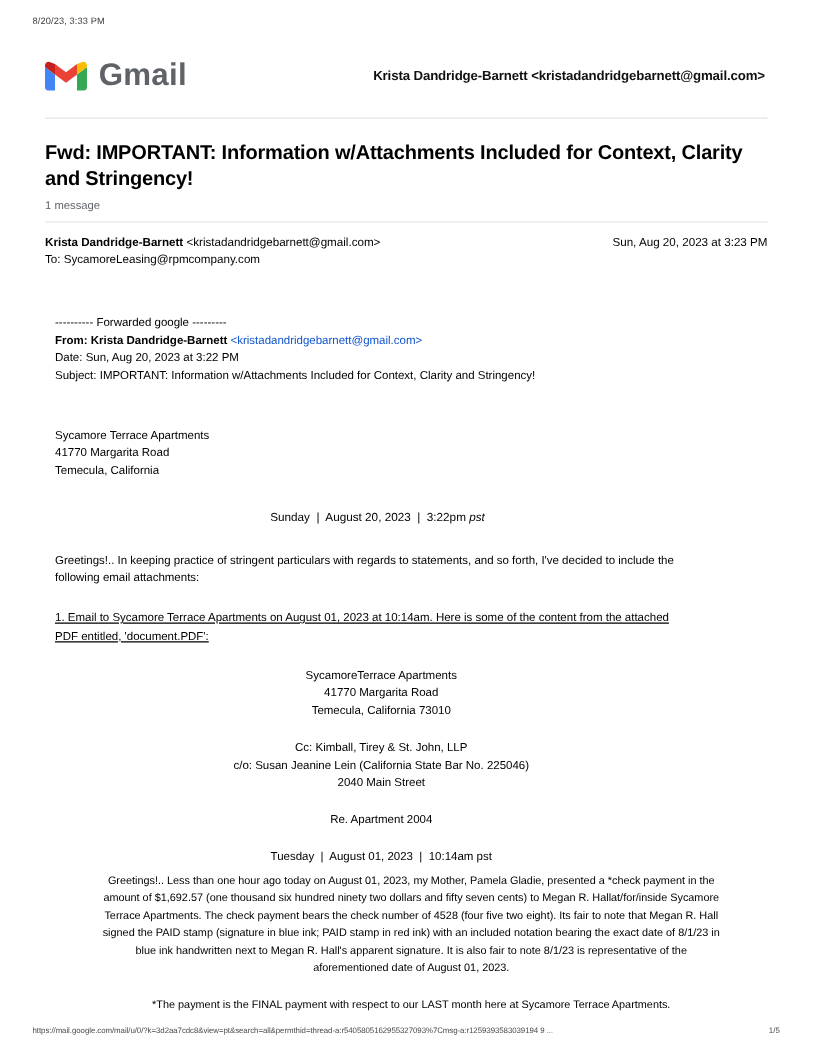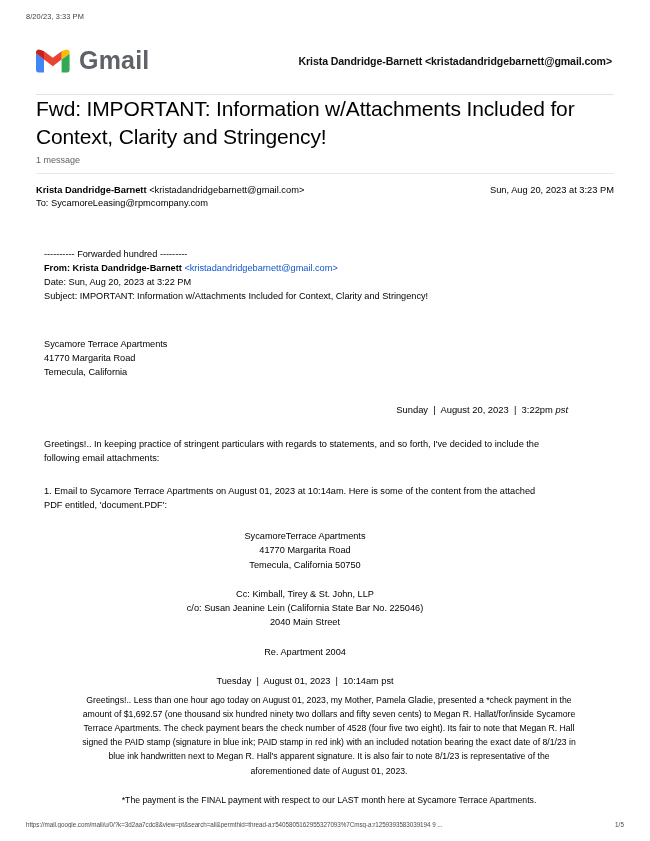--- a/index.html
+++ b/index.html
@@ -89,24 +89,25 @@
   }
 
   .rule {
     border: 0;
     border-top: 1px solid #e3e3e3;
     margin: 10px 0 0 0;
   }
 
   
   .subject {
-    font-size: 21px;
-    font-weight: normal;
+    font-size: 16px;
+    font-weight: bold;
     line-height: 1.33;
     letter-spacing: -0.15px;
+    margin-top: 17px;
     color: #000;
   }
   .msgcount {
     font-size: 9px;
     color: #5f6368;
     margin-top: 4px;
     letter-spacing: 0px;
   }
 
   .rule2 {
@@ -146,34 +147,34 @@
   
   .addr {
     margin-top: 34px;
     font-size: 9.2px;
     line-height: 1.52;
     padding-left: 8px;
   }
 
   .datecenter {
     margin-top: 24px;
-    text-align: right;
+    text-align: center;
     font-size: 9.4px;
     padding-right: 46px;
   }
   .datecenter .it { font-style: italic; }
 
   .para {
     margin-top: 22px;
     font-size: 9.2px;
     line-height: 1.55;
     padding-left: 8px;
     padding-right: 58px;
   }
-  .para.tight { margin-top: 18px; }
+  .para.tight { margin-top: 18px; text-decoration: underline; }
 
   
   .quoted {
     margin-top: 17px;
     text-align: center;
     font-size: 9.2px;
     line-height: 1.55;
     padding-right: 40px;
   }
   .quoted .blk { margin-bottom: 15px; }
@@ -226,21 +227,21 @@
   <hr class="rule2">
 
   <div class="senderrow">
     <span class="sender-name">Krista Dandridge-Barnett</span>
     <span class="sender-addr">&lt;kristadandridgebarnett@gmail.com&gt;</span>
     <span class="sender-to">To: SycamoreLeasing@rpmcompany.com</span>
     <span class="senderdate">Sun, Aug 20, 2023 at 3:23 PM</span>
   </div>
 
   <div class="fwd">
-    <div>---------- Forwarded hundred ---------</div>
+    <div>---------- Forwarded google ---------</div>
     <div>
       <span class="lbl">From:</span>
       <span class="lbl">Krista Dandridge-Barnett</span>
       <span class="link">&lt;kristadandridgebarnett@gmail.com&gt;</span>
     </div>
     <div>Date: Sun, Aug 20, 2023 at 3:22 PM</div>
     <div>Subject: IMPORTANT: Information w/Attachments Included for Context, Clarity and Stringency!</div>
   </div>
 
   <div class="addr">
@@ -258,21 +259,21 @@
     <span class="it">pst</span>
   </div>
 
   <div class="para">Greetings!.. In keeping practice of stringent particulars with regards to statements, and so forth, I've decided to include the following email attachments:</div>
   <div class="para tight">1. Email to Sycamore Terrace Apartments on August 01, 2023 at 10:14am. Here is some of the content from the attached PDF entitled, 'document.PDF':</div>
 
   <div class="quoted">
     <div class="blk">
       <div>SycamoreTerrace Apartments</div>
       <div>41770 Margarita Road</div>
-      <div>Temecula, California 50750</div>
+      <div>Temecula, California 73010</div>
     </div>
     <div class="blk">
       <div>Cc: Kimball, Tirey &amp; St. John, LLP</div>
       <div>c/o: Susan Jeanine Lein (California State Bar No. 225046)</div>
       <div>2040 Main Street</div>
     </div>
     <div class="blk">Re. Apartment 2004</div>
     <div class="blk">
       <span>Tuesday</span>
       &nbsp;<span>|</span>&nbsp;

